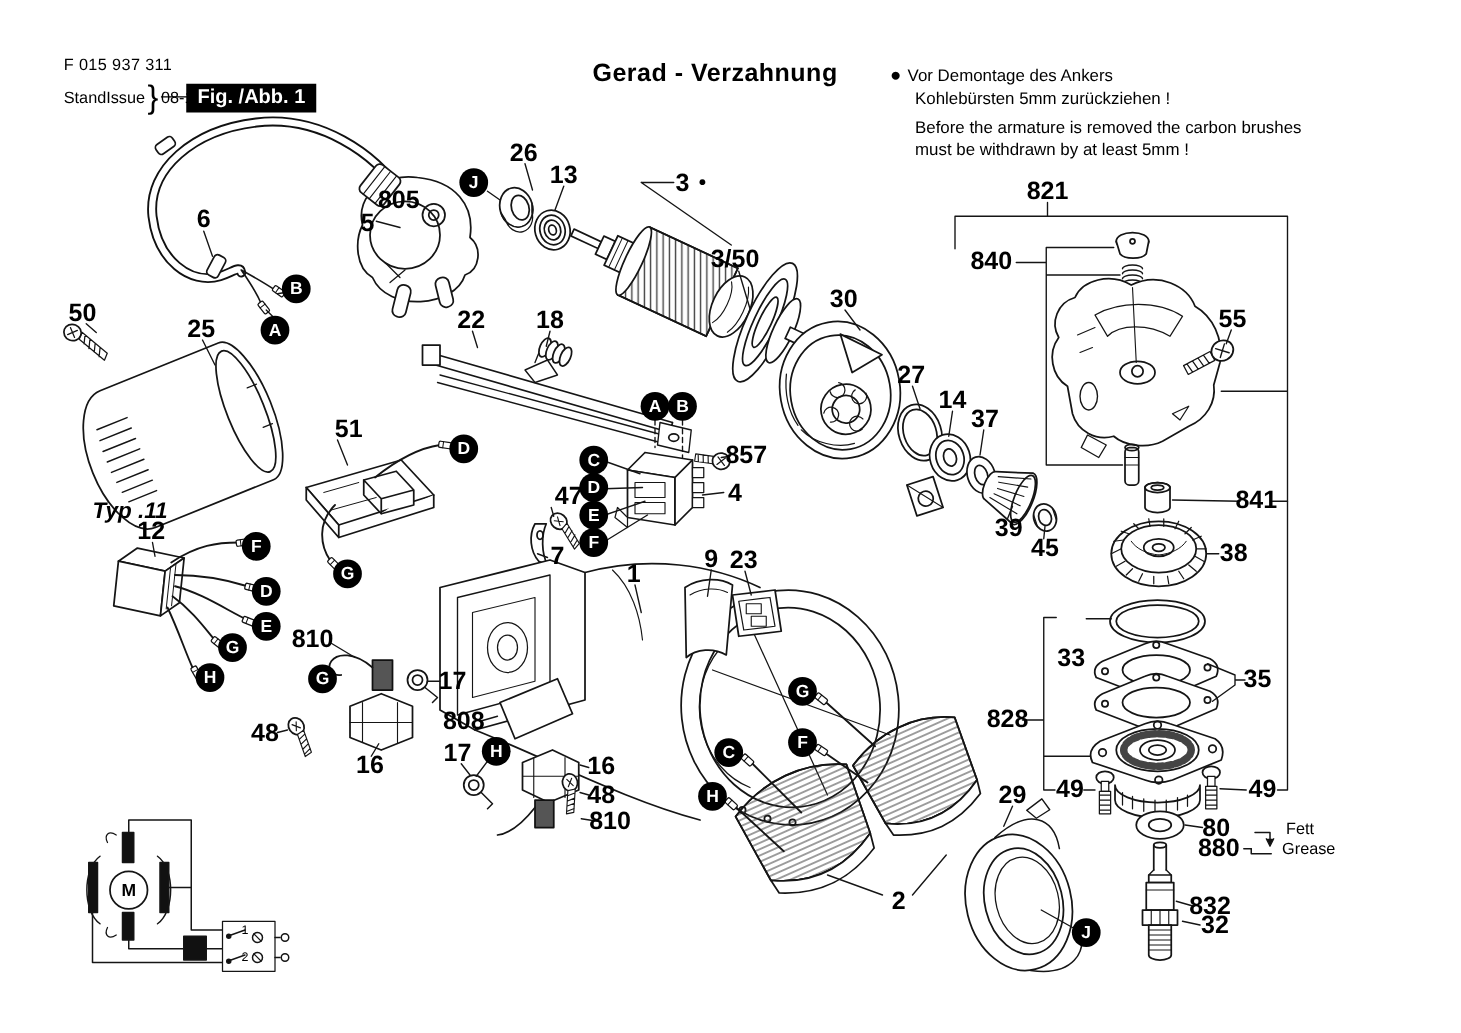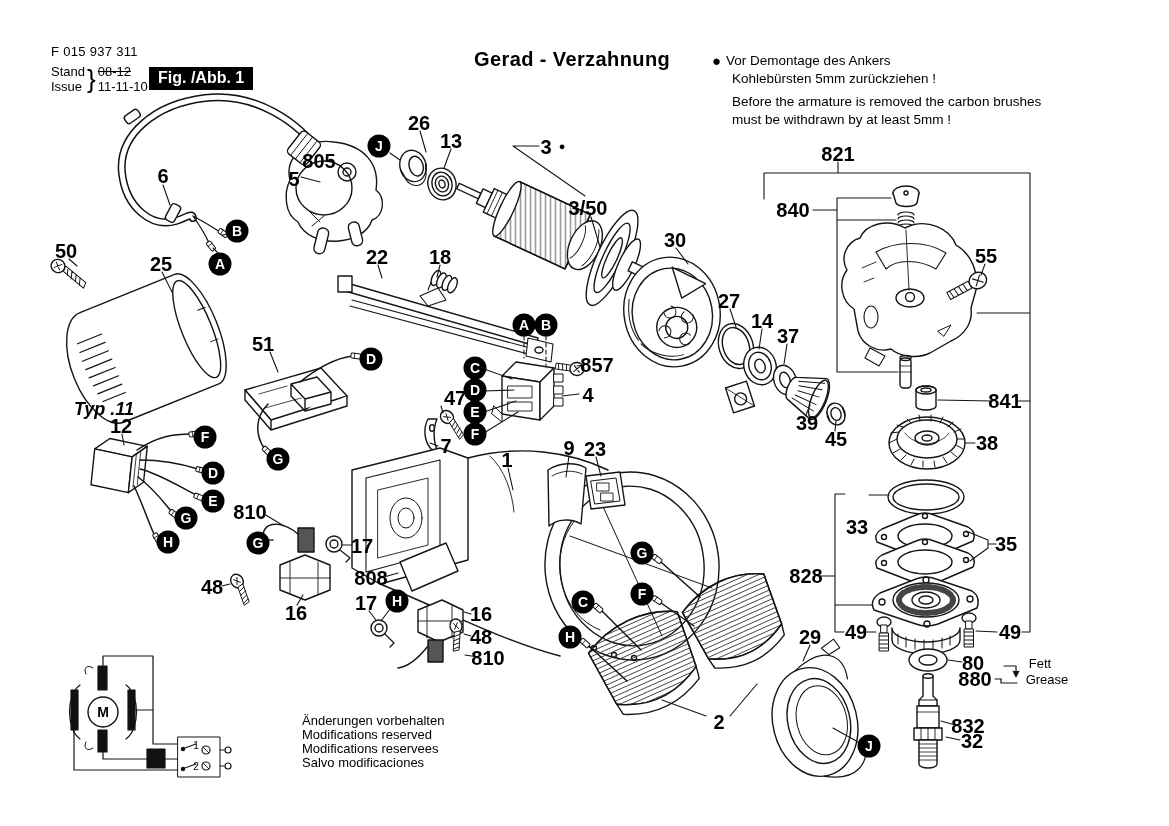--- a/index.html
+++ b/index.html
@@ -11,21 +11,21 @@
           white-space:nowrap;color:#000;}
   .plabel.it{font-style:italic;font-size:18px;}
   .plabel.sm{font-weight:normal;font-size:13px;}
   .plabel.dot{font-size:11px;}
   .lmark{position:absolute;transform:translate(-50%,-50%);width:23px;height:23px;border-radius:50%;
          background:#000;color:#fff;font-weight:bold;font-size:14px;line-height:23px;text-align:center;}
   
   .hdr-left{position:absolute;left:51px;top:44px;font-size:13px;z-index:6;}
   .pn{margin-bottom:5px;letter-spacing:.3px;}
   .si-row{display:flex;align-items:center;}
-  .si-col{display:flex;flex-direction:column;line-height:15px;}
+  .si-col{display:flex;flex-direction:row;line-height:15px;}
   .brace{font-size:26px;font-weight:normal;margin:0 2px;line-height:26px;}
   .struck{text-decoration:line-through;}
   .figbox{position:absolute;left:149px;top:67px;background:#000;color:#fff;font-weight:bold;
           font-size:16px;padding:2px 9px 3px 9px;z-index:6;}
   .title{position:absolute;left:474px;top:48px;font-size:20px;font-weight:bold;letter-spacing:.4px;z-index:6;}
   .notice{position:absolute;left:712px;top:52px;font-size:13.5px;line-height:18px;z-index:6;}
   .notice .bullet{font-size:15px;margin-right:5px;}
   .notice .row{display:flex;}
   .notice .en{margin-top:5px;}
   .footer{position:absolute;left:302px;top:714px;font-size:13px;line-height:14px;z-index:6;}
@@ -495,26 +495,20 @@
 <div class="notice">
   <div class="row">
     <span class="bullet">●</span>
     <span>Vor Demontage des Ankers</span>
   </div>
   <div style="padding-left:20px;">Kohlebürsten 5mm zurückziehen !</div>
   <div class="en" style="padding-left:20px;">Before the armature is removed the carbon brushes</div>
   <div style="padding-left:20px;">must be withdrawn by at least 5mm !</div>
 </div>
 
-<div class="footer">
-  <div>Änderungen vorbehalten</div>
-  <div>Modifications reserved</div>
-  <div>Modifications reservees</div>
-  <div>Salvo modificaciones</div>
-</div>
 
 <span class="cir-label cir-m" style="left:103px;top:712px;">M</span>
 <span class="cir-label cir-t" style="left:196px;top:745px;">1</span>
 <span class="cir-label cir-t" style="left:196px;top:766px;">2</span>
 
 <div id="label-layer">
       <span class="plabel" style="left: 163px; top: 176px;">6</span>
       <span class="plabel" style="left: 287px; top: 161px; margin-left: 32px;">805</span>
       <span class="plabel" style="left: 294px; top: 179px;">5</span>
       <span class="plabel" style="left: 419px; top: 123px;">26</span>
@@ -529,21 +523,21 @@
       <span class="plabel" style="left: 675px; top: 240px;">30</span>
       <span class="plabel" style="left: 729px; top: 301px;">27</span>
       <span class="plabel" style="left: 762px; top: 321px;">14</span>
       <span class="plabel" style="left: 788px; top: 336px;">37</span>
       <span class="plabel" style="left: 807px; top: 423px;">39</span>
       <span class="plabel" style="left: 836px; top: 439px;">45</span>
       <span class="plabel" style="left: 597px; top: 365px;">857</span>
       <span class="plabel" style="left: 588px; top: 395px;">4</span>
       <span class="plabel" style="left: 455px; top: 398px;">47</span>
       <span class="plabel" style="left: 446px; top: 446px;">7</span>
-      <span class="plabel" style="left: 263px; top: 344px;">51</span>
+      <span class="plabel" style="left: 279px; top: 344px;">51</span>
       <span class="plabel" style="left: 121px; top: 426px;">12</span>
       <span class="plabel" style="left: 250px; top: 512px;">810</span>
       <span class="plabel" style="left: 362px; top: 546px;">17</span>
       <span class="plabel" style="left: 212px; top: 587px;">48</span>
       <span class="plabel" style="left: 296px; top: 613px;">16</span>
       <span class="plabel" style="left: 371px; top: 578px;">808</span>
       <span class="plabel" style="left: 366px; top: 603px;">17</span>
       <span class="plabel" style="left: 481px; top: 614px;">16</span>
       <span class="plabel" style="left: 481px; top: 637px;">48</span>
       <span class="plabel" style="left: 488px; top: 658px;">810</span>

